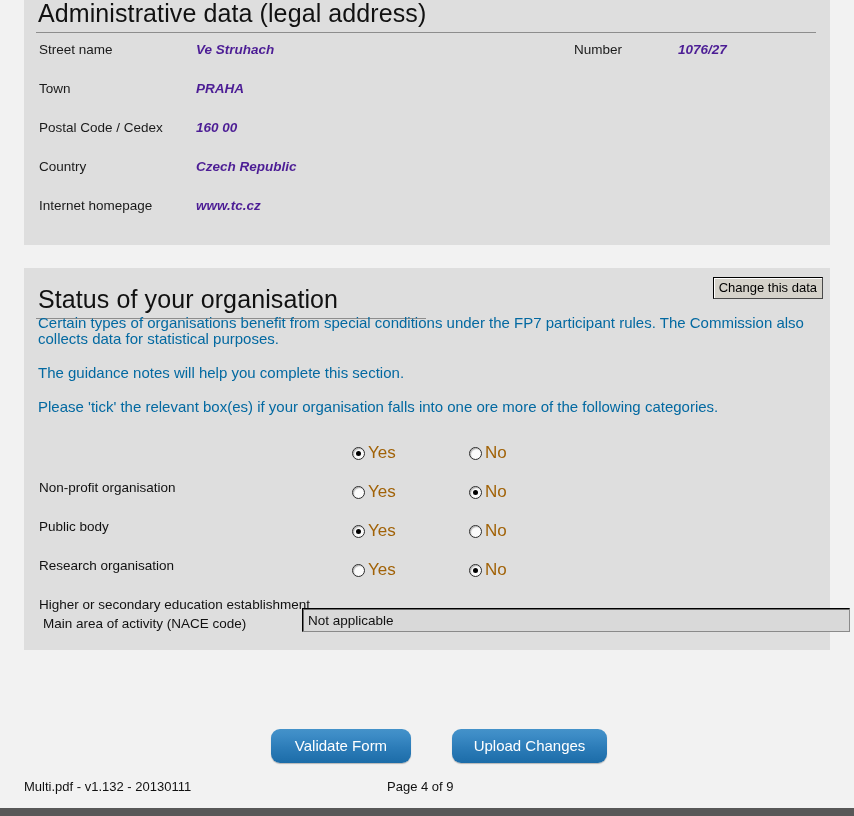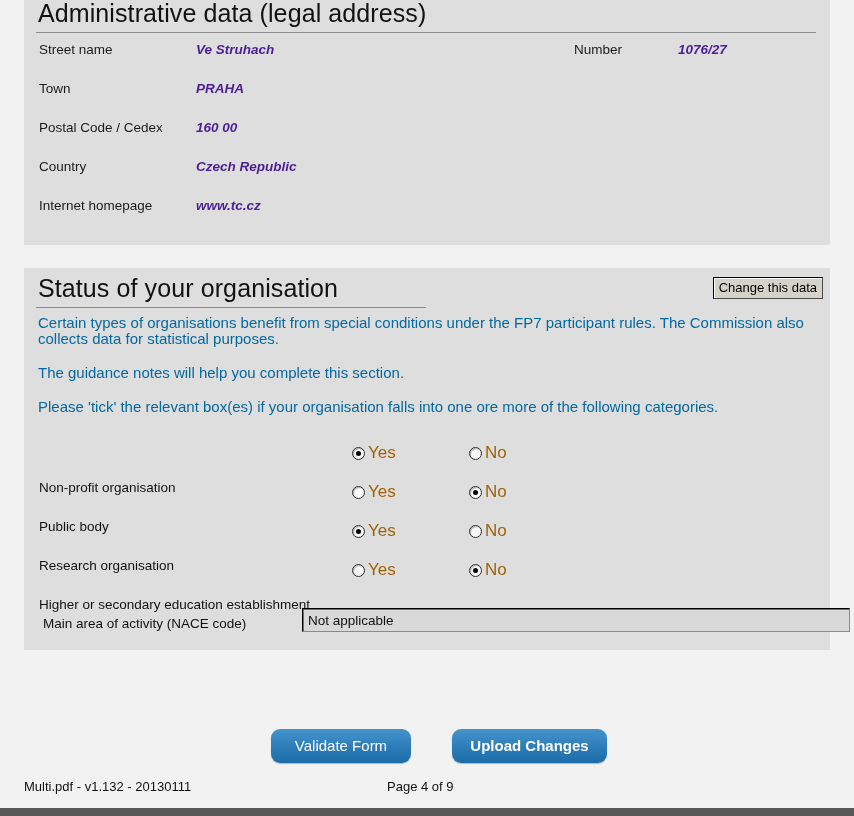--- a/index.html
+++ b/index.html
@@ -37,21 +37,21 @@
   .panel-heading {
     font-size: 25px;
     font-weight: normal;
     color: #111;
     padding: 0 0 2px 14px;
     margin: 0;
     line-height: 30px;
     letter-spacing: 0.1px;
   }
   #panel-admin .panel-heading { padding-top: 6px; }
-  #panel-status .panel-heading { padding-top: 5px; }
+  #panel-status .panel-heading { padding-top: 5px; margin-top: 11px; }
 
   .heading-rule {
     height: 1px;
     background: #8d8d8d;
     margin: 2px 0 0 12px;
   }
   #rule-admin { width: 780px; }
   #rule-status { width: 390px; }
 
   
@@ -204,21 +204,21 @@
     background: linear-gradient(to bottom, #4492c9 0%, #3d8cc6 18%, #2c7cb8 55%, #1c6ca8 100%);
     color: #ffffff;
     font-family: "Liberation Sans", sans-serif;
     font-size: 15px;
     cursor: pointer;
     box-shadow: 0 1px 1px rgba(0,0,0,0.25);
     padding: 0 14px;
     line-height: 34px;
   }
   #validate-form-button { left: 271px; width: 140px; }
-  #upload-changes-button { left: 452px; width: 155px; font-weight: bold; }
+  #upload-changes-button { left: 452px; width: 155px; }
 
   
   #footer-left {
     position: absolute;
     left: 24px;
     top: 779px;
     font-size: 13px;
     color: #111;
   }
   #footer-page {

